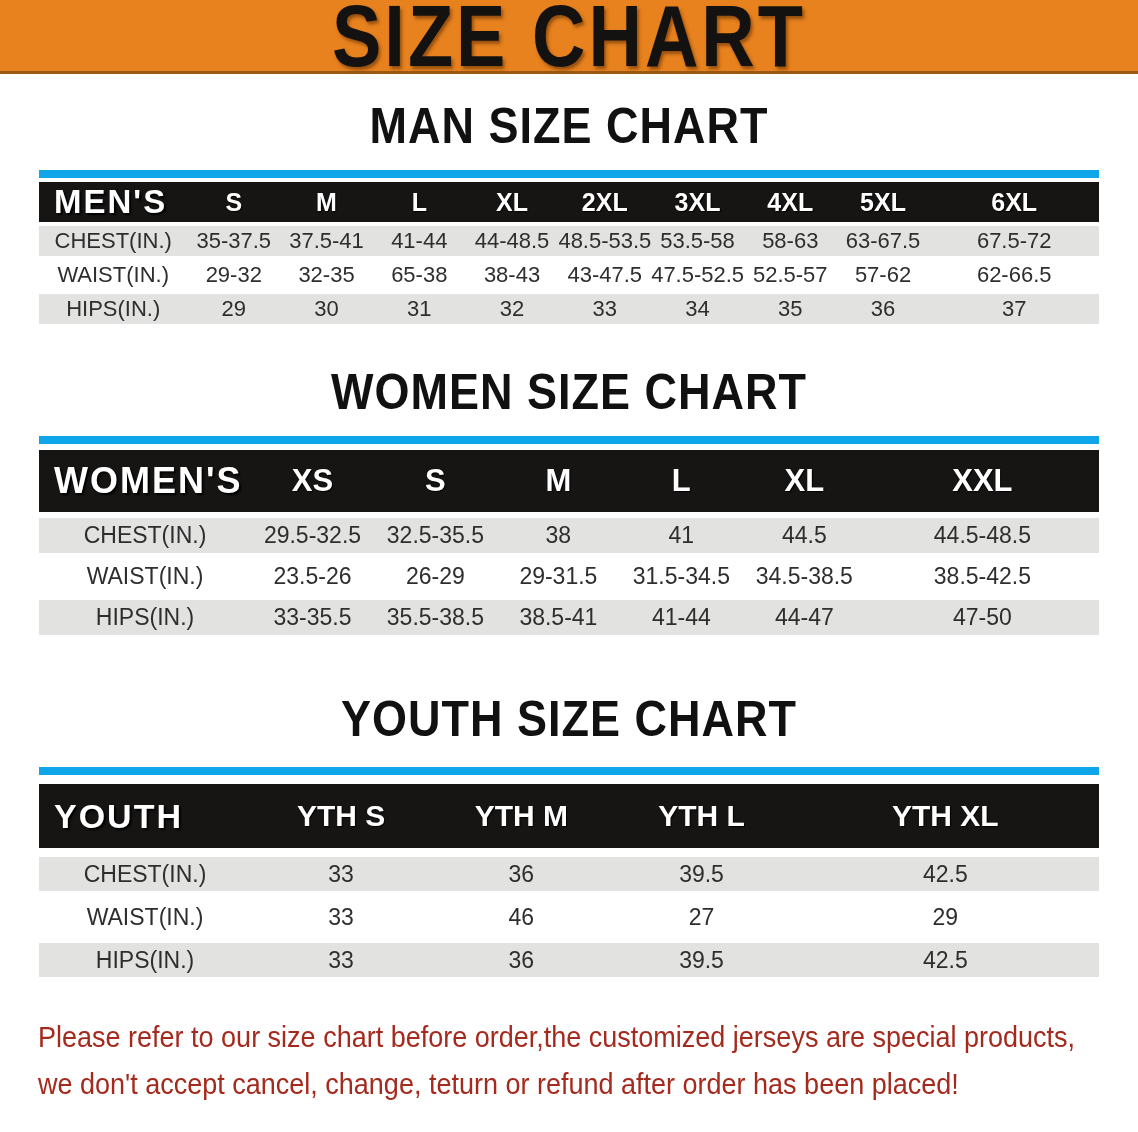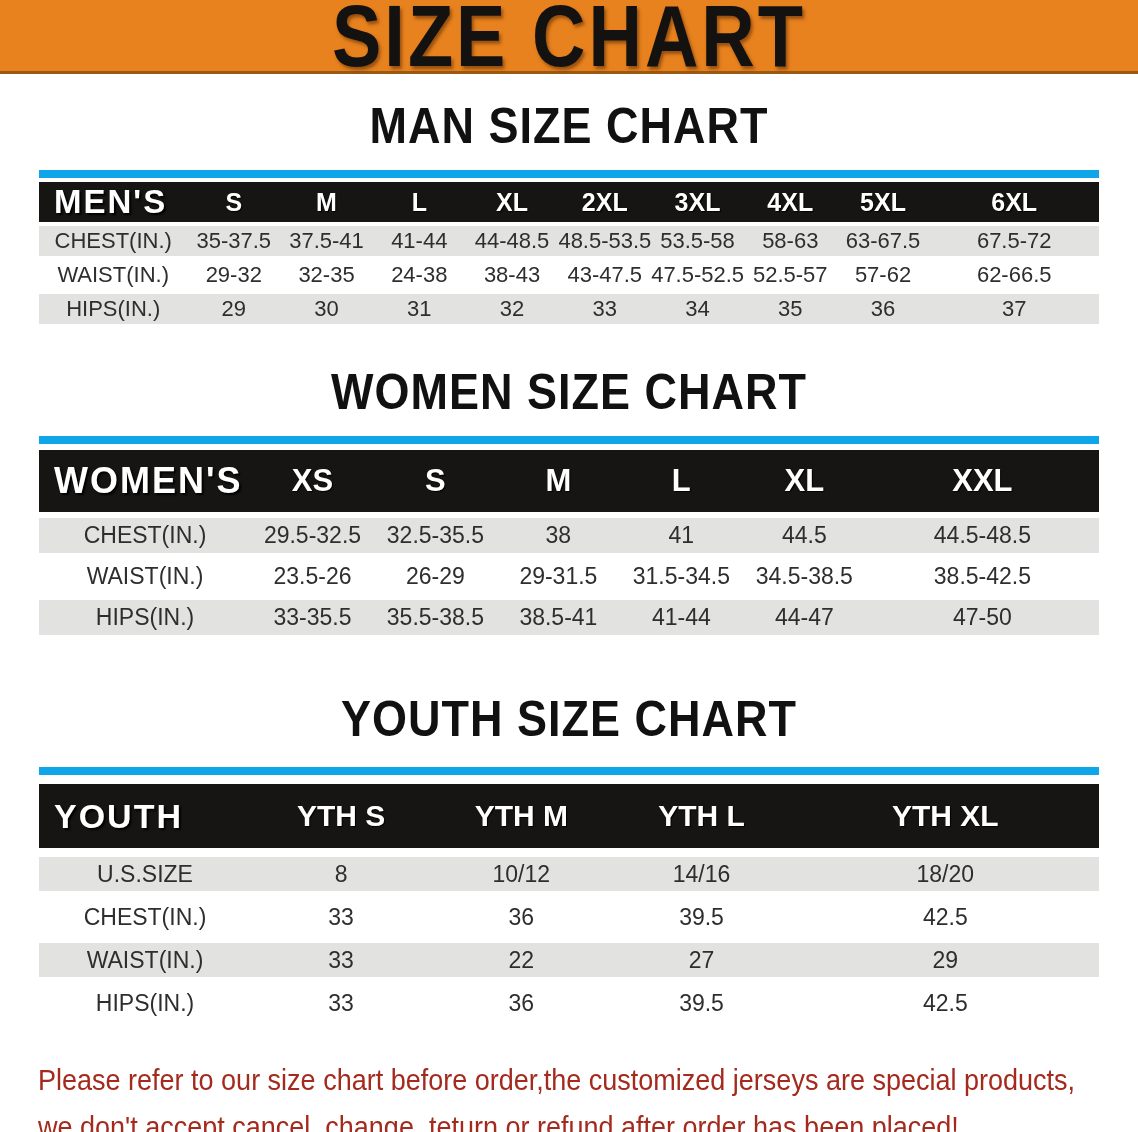--- a/index.html
+++ b/index.html
@@ -162,21 +162,21 @@
           <td class="cell">48.5-53.5</td>
           <td class="cell">53.5-58</td>
           <td class="cell">58-63</td>
           <td class="cell">63-67.5</td>
           <td class="cell">67.5-72</td>
         </tr>
         <tr>
           <td class="row-label">WAIST(IN.)</td>
           <td class="cell">29-32</td>
           <td class="cell">32-35</td>
-          <td class="cell">24-38</td>
+          <td class="cell">65-38</td>
           <td class="cell">38-43</td>
           <td class="cell">43-47.5</td>
           <td class="cell">47.5-52.5</td>
           <td class="cell">52.5-57</td>
           <td class="cell">57-62</td>
           <td class="cell">62-66.5</td>
         </tr>
         <tr>
           <td class="row-label">HIPS(IN.)</td>
           <td class="cell">29</td>
@@ -262,37 +262,30 @@
         <tr>
           <th class="group-label">YOUTH</th>
           <th class="size-header">YTH S</th>
           <th class="size-header">YTH M</th>
           <th class="size-header">YTH L</th>
           <th class="size-header">YTH XL</th>
         </tr>
       </thead>
       <tbody>
         <tr>
-          <td class="row-label">U.S.SIZE</td>
-          <td class="cell">8</td>
-          <td class="cell">10/12</td>
-          <td class="cell">14/16</td>
-          <td class="cell">18/20</td>
-        </tr>
-        <tr>
           <td class="row-label">CHEST(IN.)</td>
           <td class="cell">33</td>
           <td class="cell">36</td>
           <td class="cell">39.5</td>
           <td class="cell">42.5</td>
         </tr>
         <tr>
           <td class="row-label">WAIST(IN.)</td>
           <td class="cell">33</td>
-          <td class="cell">22</td>
+          <td class="cell">46</td>
           <td class="cell">27</td>
           <td class="cell">29</td>
         </tr>
         <tr>
           <td class="row-label">HIPS(IN.)</td>
           <td class="cell">33</td>
           <td class="cell">36</td>
           <td class="cell">39.5</td>
           <td class="cell">42.5</td>
         </tr>

